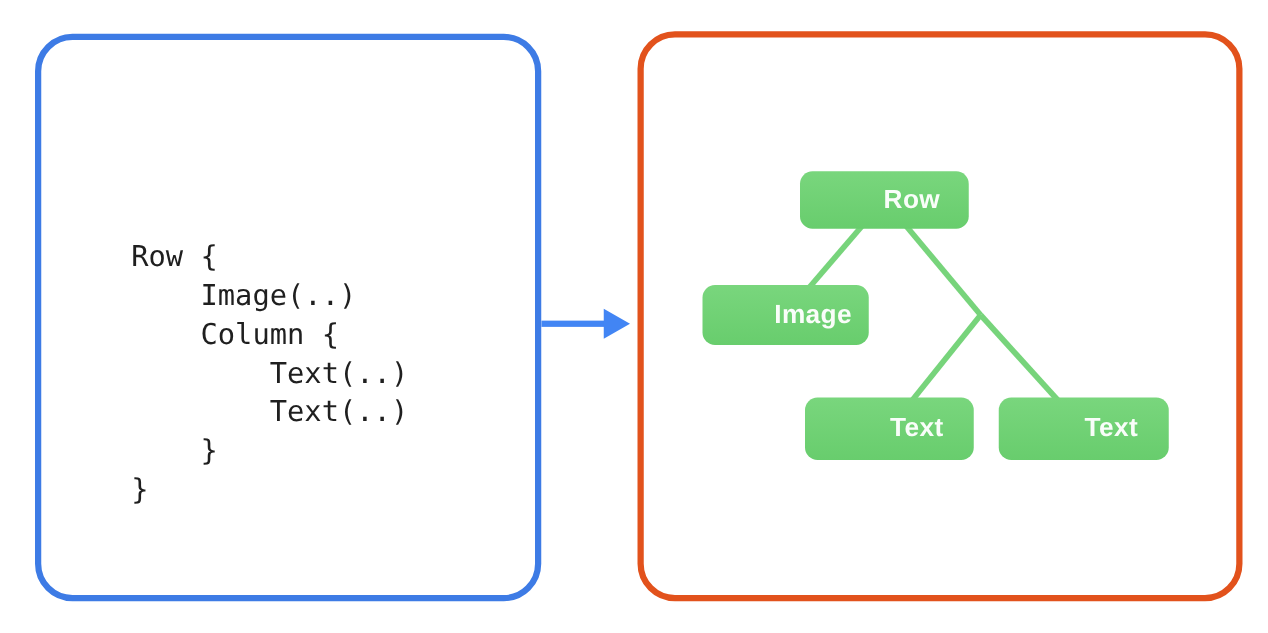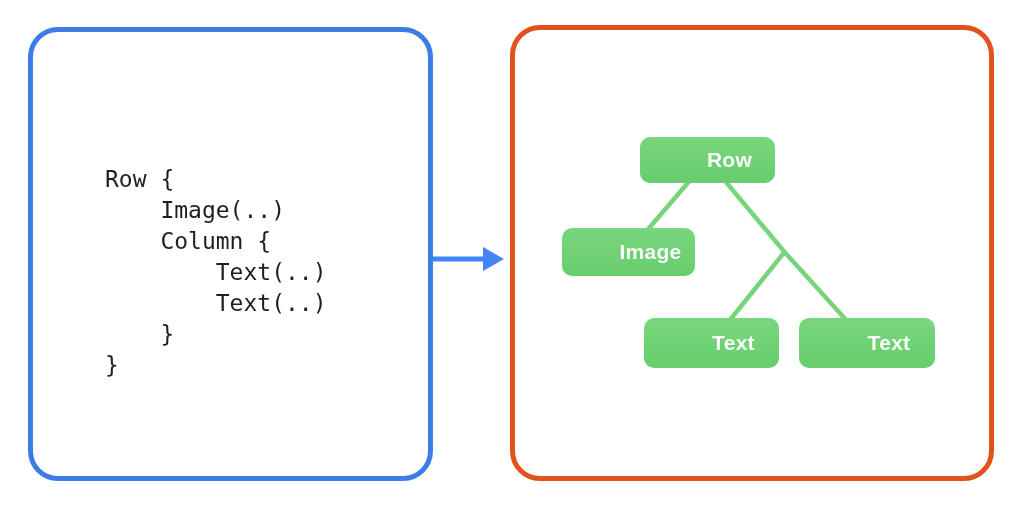--- a/index.html
+++ b/index.html
@@ -26,21 +26,21 @@
     width: 405px;
     height: 454px;
     box-sizing: border-box;
     border: 5px solid #3d7be5;
     border-radius: 30px;
     background: #ffffff;
   }
   .code-panel pre {
     position: absolute;
     left: 72px;
-    top: 132px;
+    top: 159px;
     margin: 0;
     font-family: "DejaVu Sans Mono", "Liberation Mono", monospace;
     font-size: 23px;
     line-height: 31px;
     color: #1f1f1f;
     white-space: pre;
   }
 
   
   .flow-arrow {

